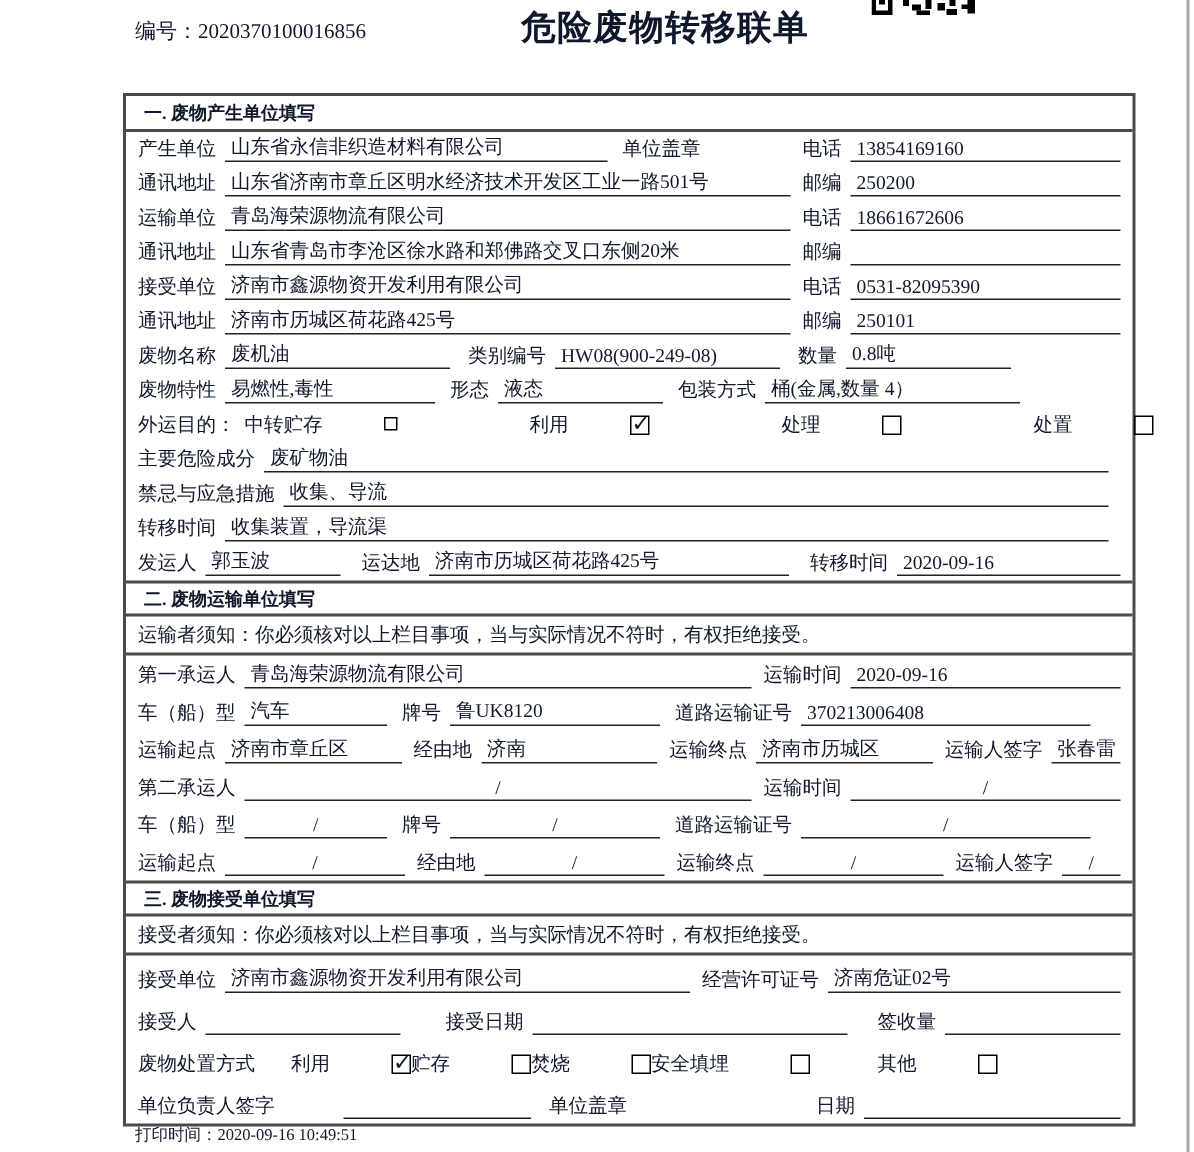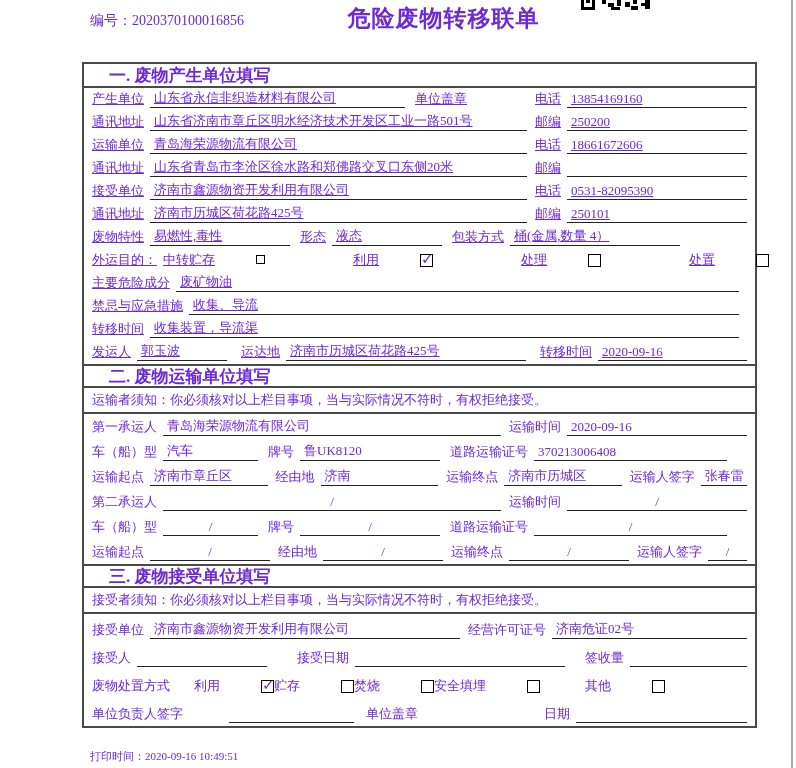--- a/index.html
+++ b/index.html
@@ -1,36 +1,36 @@
 <!DOCTYPE html>
 <html><head>
 <meta charset="utf-8">
 <style>
   * { margin:0; padding:0; box-sizing:border-box; }
   html,body { background:#fff; }
   .page {
     position:relative; width:796px; height:768px; overflow:hidden;
-    background:#fff; color:#6d28d9;
+    background:#fff; color:#0f172a;
     font-family:"Liberation Serif","DejaVu Serif",serif;
     font-size:13px;
   }
   .frame-edge { position:absolute; left:791px; top:0; width:2px; height:768px; background:#a8a8a8; }
   .serial { position:absolute; left:90px; top:12px; font-size:14px; white-space:nowrap; }
   .doc-title { position:absolute; left:82px; top:3px; width:675px; text-align:center;
     font-size:23px; font-weight:bold; letter-spacing:1px; transform:translateX(24px); }
   .qr { position:absolute; left:581px; top:0; }
 
   .form { position:absolute; left:82px; top:62px; width:675px; border:2px solid #4a4a4a; background:#fff; }
-  .sec { height:24px; display:flex; align-items:center; padding:0 25px;
-    font-weight:bold; font-size:17px; border-bottom:2px solid #4a4a4a; }
+  .sec { height:24px; display:flex; align-items:center; padding:0 12px;
+    font-weight:bold; font-size:12px; border-bottom:2px solid #4a4a4a; }
   .sec.bt { border-top:2px solid #4a4a4a; }
   .notice { height:26px; display:flex; align-items:center; padding:0 8px;
     border-bottom:2px solid #4a4a4a; }
   .row { display:flex; align-items:flex-end; padding:0 8px 3px 8px; }
-  .r23 { height:23px;text-decoration:underline; } .r25 { height:25px; } .r28 { height:28px; }
+  .r23 { height:23px; } .r25 { height:25px; } .r28 { height:28px; }
   .lbl { white-space:nowrap; margin-right:6px; }
   .val { border-bottom:1px solid #222; padding:0 4px; white-space:nowrap;
     min-height:16px; display:block; overflow:hidden; }
   .ctr { text-align:center; }
   .fill { flex:1 1 auto; }
   .mr8{margin-right:8px} .mr20{margin-right:20px}
   .ml8{margin-left:8px} .ml10{margin-left:10px} .ml12{margin-left:12px} .ml14{margin-left:14px}
   .ml18{margin-left:18px} .ml20{margin-left:20px} .ml30{margin-left:30px} .ml38{}
   .ml40{margin-left:40px} .ml45{margin-left:45px} .ml88{margin-left:88px} .ml120{margin-left:120px} .w90{width:90px} .w95{width:95px} .w110{width:110px} .w120{width:120px}
   .w125{width:125px} .w130{width:130px} .w140{width:140px} .w150{width:150px} .w170{width:170px}
@@ -110,20 +110,28 @@
       <span class="val w180">0531-82095390</span>
     </div>
 
     <div class="row r23">
       <span class="lbl">通讯地址</span>
       <span class="val fill mr8">济南市历城区荷花路425号</span>
       <span class="lbl">邮编</span>
       <span class="val w180">250101</span>
     </div>
 
+    <div class="row r23">
+      <span class="lbl">废物名称</span>
+      <span class="val w150">废机油</span>
+      <span class="lbl ml12">类别编号</span>
+      <span class="val w150">HW08(900-249-08)</span>
+      <span class="lbl ml12">数量</span>
+      <span class="val w110">0.8吨</span>
+    </div>
 
     <div class="row r23">
       <span class="lbl">废物特性</span>
       <span class="val w140">易燃性,毒性</span>
       <span class="lbl ml10">形态</span>
       <span class="val w110">液态</span>
       <span class="lbl ml10">包装方式</span>
       <span class="val w170">桶(金属,数量 4）</span>
     </div>
 

